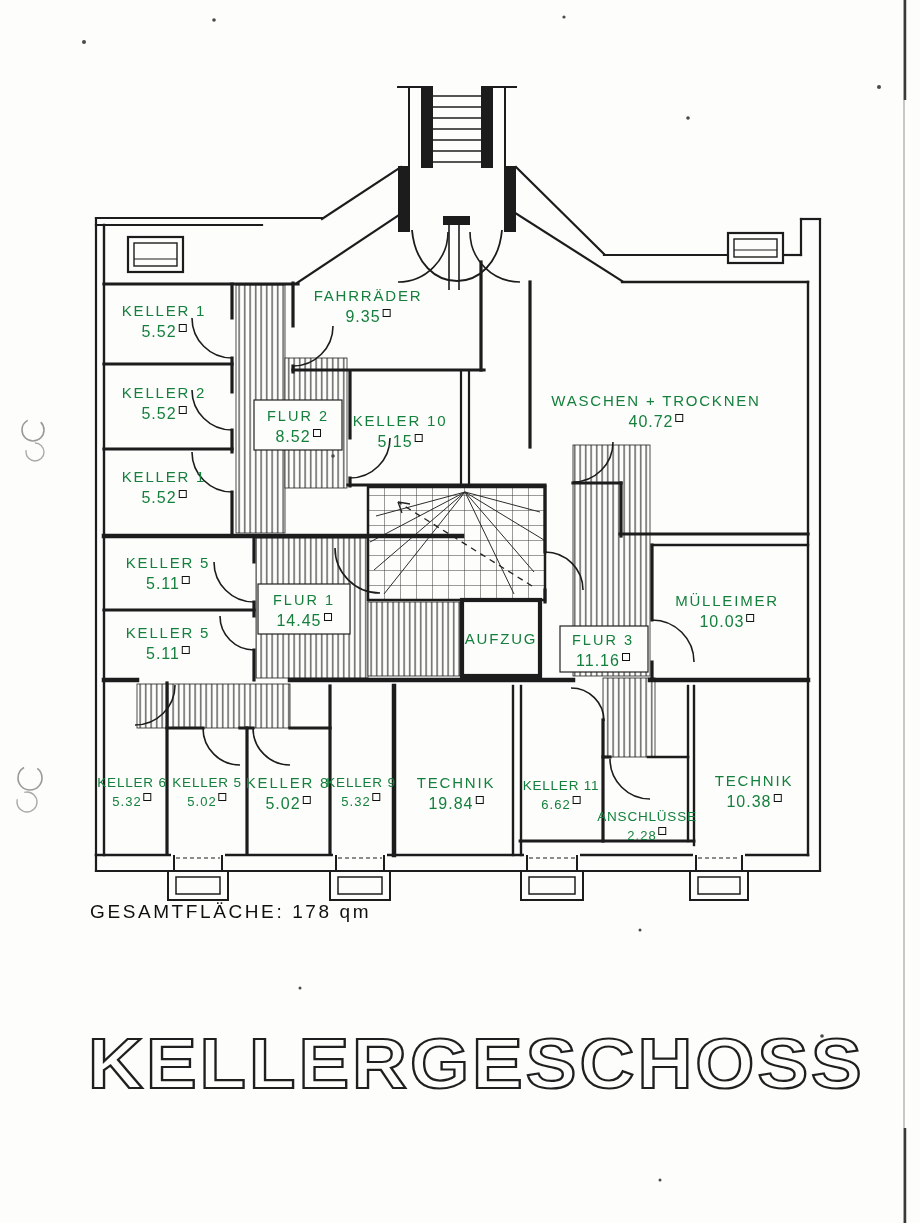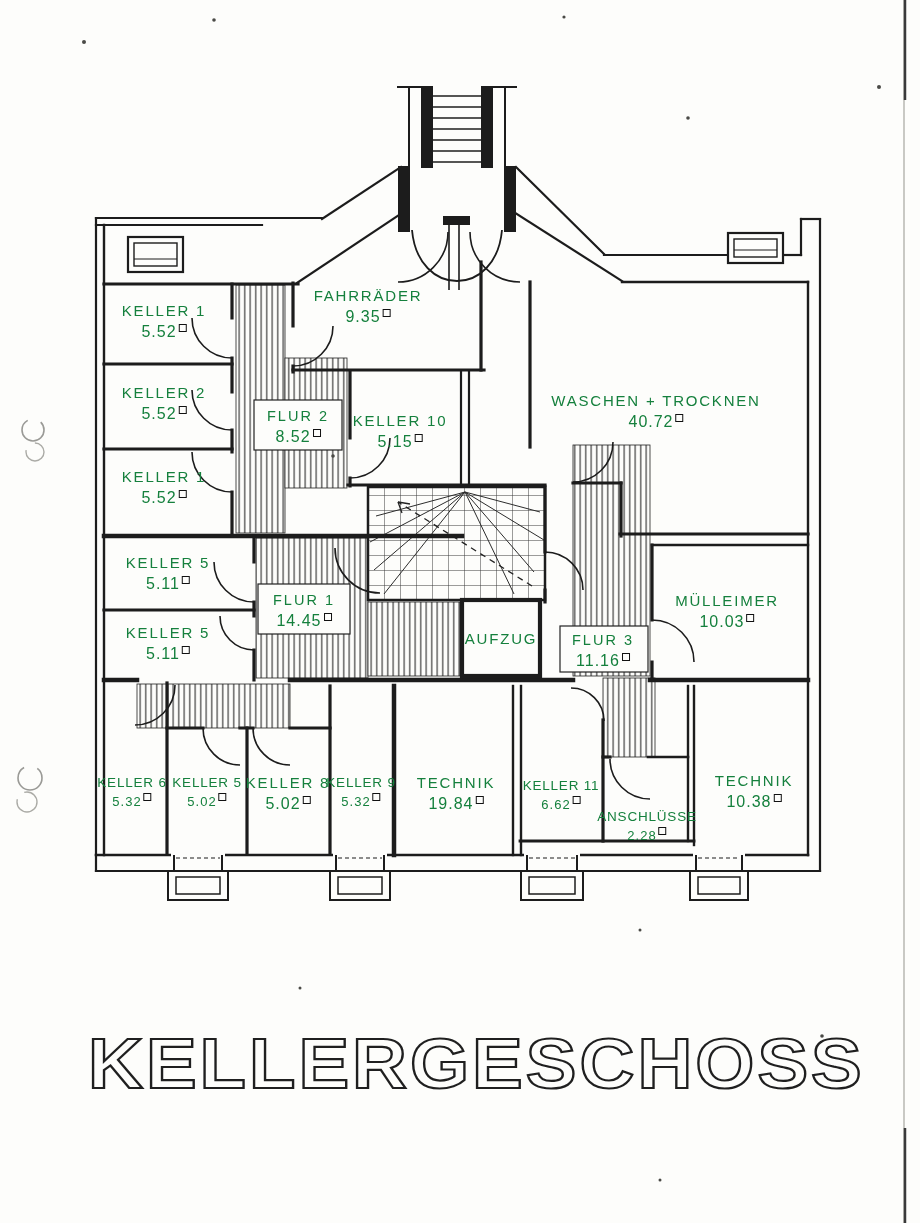--- a/index.html
+++ b/index.html
@@ -323,15 +323,16 @@
   <div class="rlabel sm" style="left:647px;top:808px">
     <div>ANSCHLÜSSE</div>
     <div class="area"><span>2.28</span><span class="sq"></span></div>
   </div>
   <div class="rlabel" style="left:754px;top:770px">
     <div>TECHNIK</div>
     <div class="area"><span>10.38</span><span class="sq"></span></div>
   </div>
 </div>
 
+<div class="total">GESAMTFLÄCHE: 178 qm</div>
 <div class="title">KELLERGESCHOSS</div>
 
 </div>
 
 </body></html>

